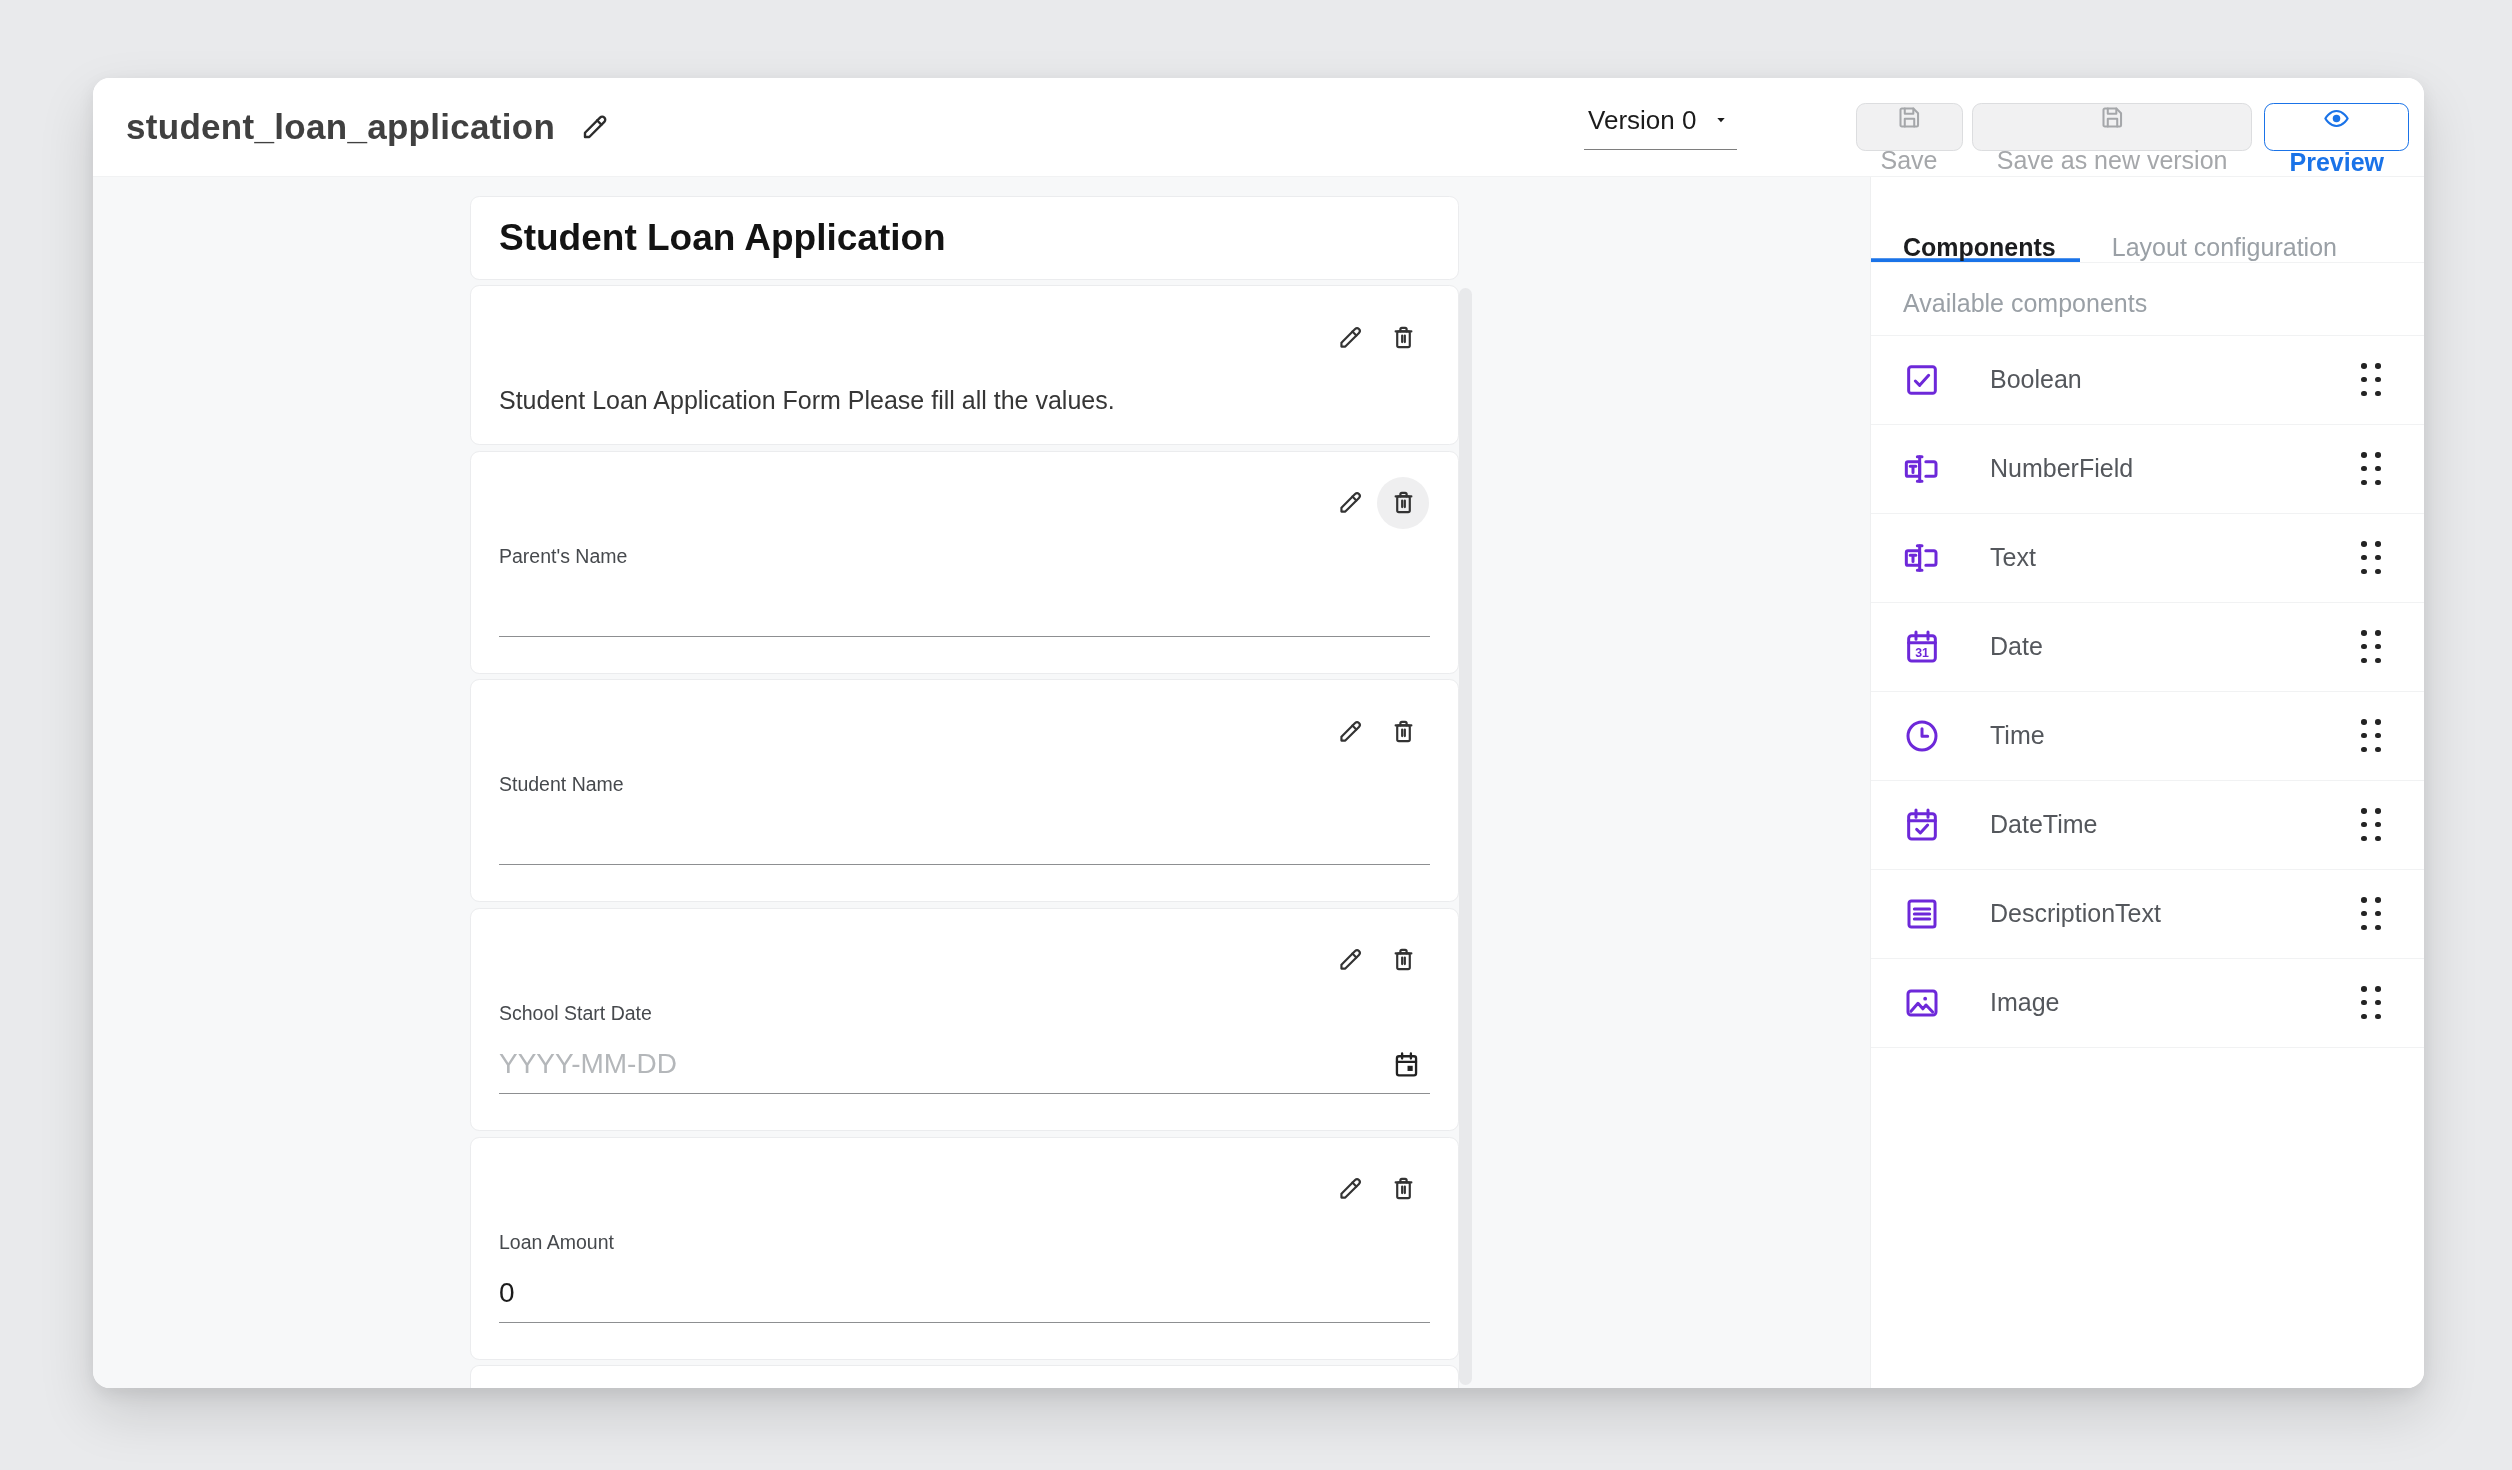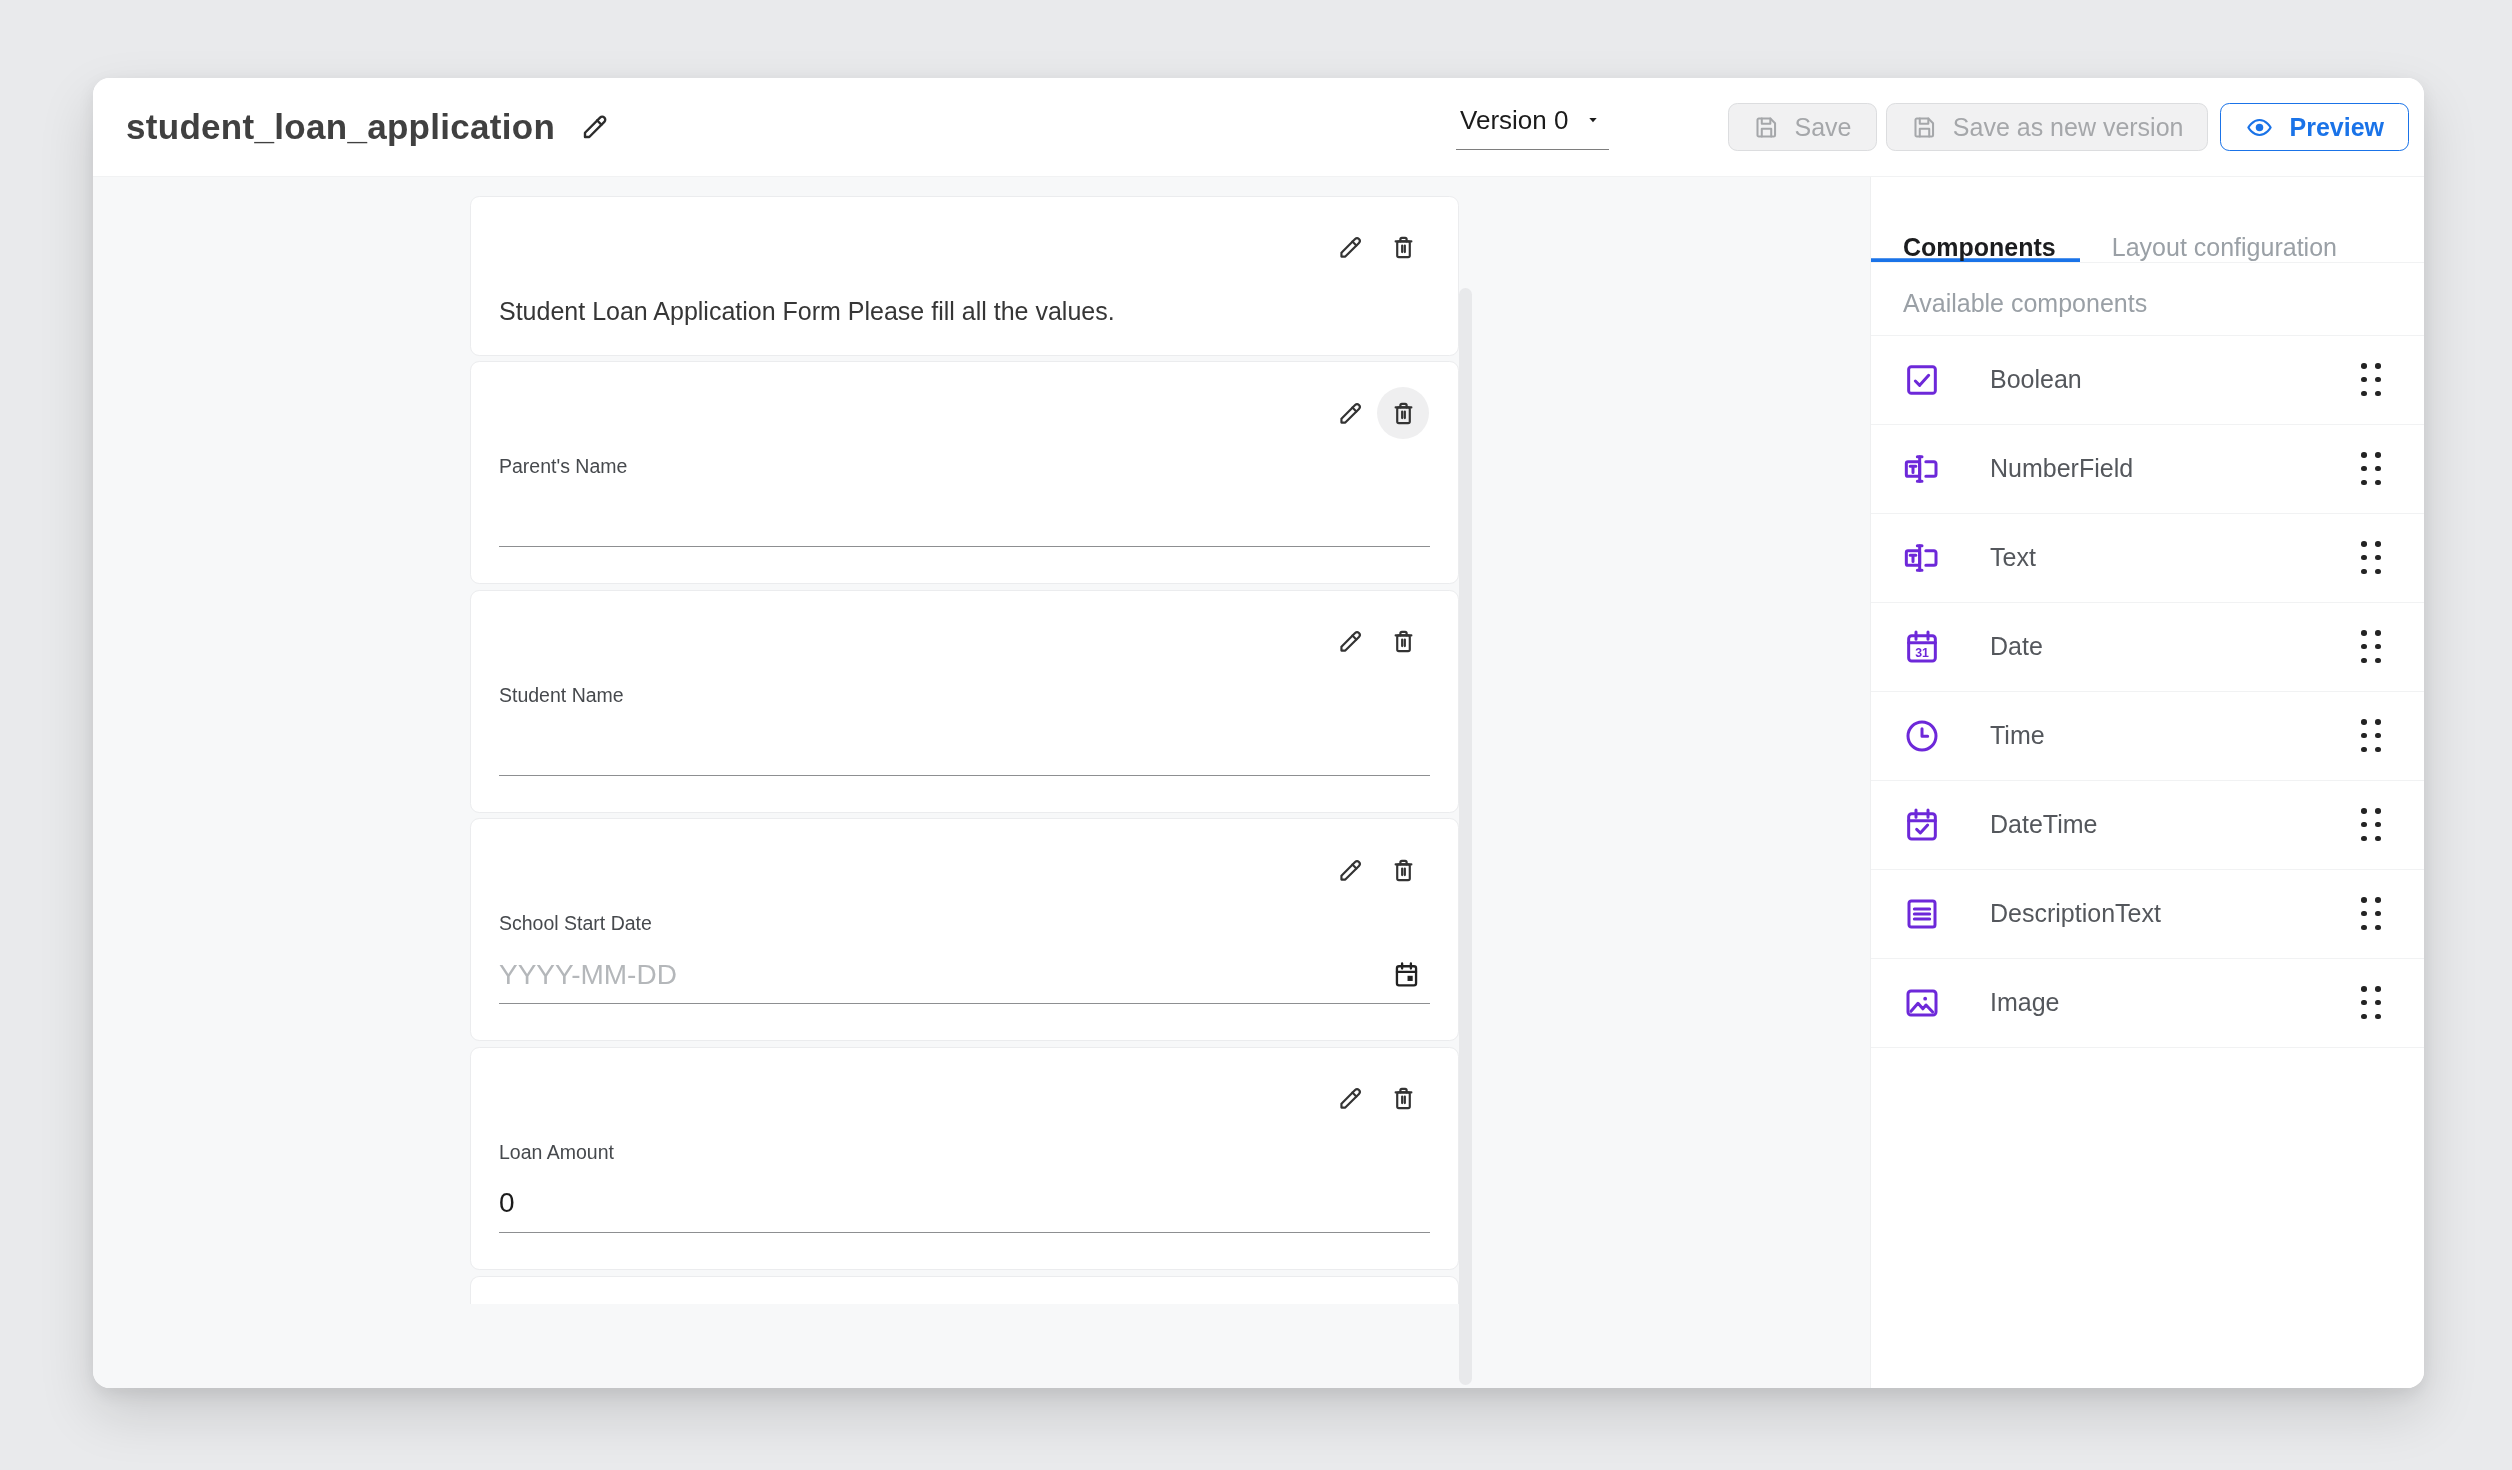--- a/index.html
+++ b/index.html
@@ -28,20 +28,21 @@
   .header-actions { margin-left:auto; display:flex; align-items:center; }
   .version-select {
     display:flex; align-items:center; gap:16.7px; cursor:pointer;
     font-size:26px; color:#1b1b1b; padding:0 7.4px 13px 3.7px;
     border-bottom:0.9px solid #7e7e7e; margin-right:119px;
   }
   .btn {
     display:inline-flex; align-items:center; gap:15px; height:48px;
     padding:0 24px; border-radius:9.3px; font-size:25px; cursor:pointer;
     font-family:inherit;
+    flex-direction:column;
   }
   .btn-disabled { background:#f1f1f2; border:0.9px solid #dcdddf; color:#a5a7aa; }
   .btn-disabled + .btn-disabled { margin-left:9.3px; }
   .btn-preview {
     margin-left:12px; background:#fff; border:1.9px solid #1a73e8; color:#1a73e8; font-weight:700;
   }
   
   .canvas {
     position:absolute; left:0; top:99px; width:1777px; bottom:0;
     background:#f7f8f9; overflow:hidden; border-radius:0 0 0 16.7px;
@@ -162,20 +163,23 @@
               <circle cx="12" cy="12" r="3.1" fill="currentColor" stroke="none"></circle>
             </svg>
           </span>
         <span>Preview</span>
       </button>
     </div>
   </header>
 
   <div class="canvas">
     <div class="form-column">
+      <div class="card title-card">
+        <h2 class="form-title">Student Loan Application</h2>
+      </div>
       <div id="fields">
           <div class="card field-card h-desc">
             <div class="card-actions">
               <button class="icon-btn">
                 <span>
                   <svg width="29" height="29" viewBox="0 0 24 24" fill="none" stroke="currentColor" stroke-width="1.8" stroke-linecap="round" stroke-linejoin="round">
                     <path d="M4.5 19.5h3.2L19 8.2a2.26 2.26 0 0 0-3.2-3.2L4.5 16.3z"></path>
                     <path d="M13.6 7.1l3.2 3.2"></path>
                   </svg>
                 </span>

